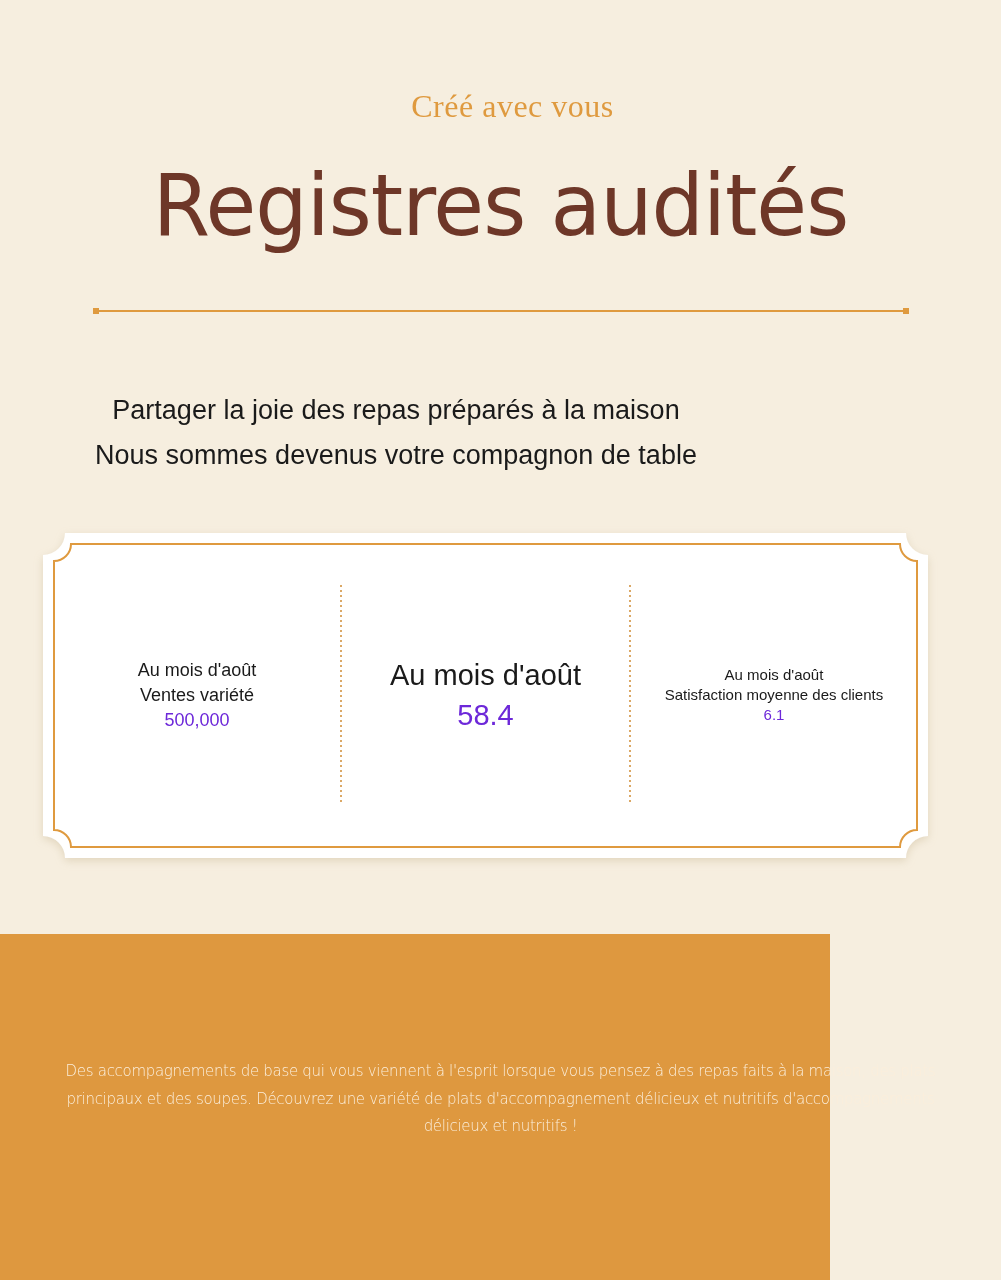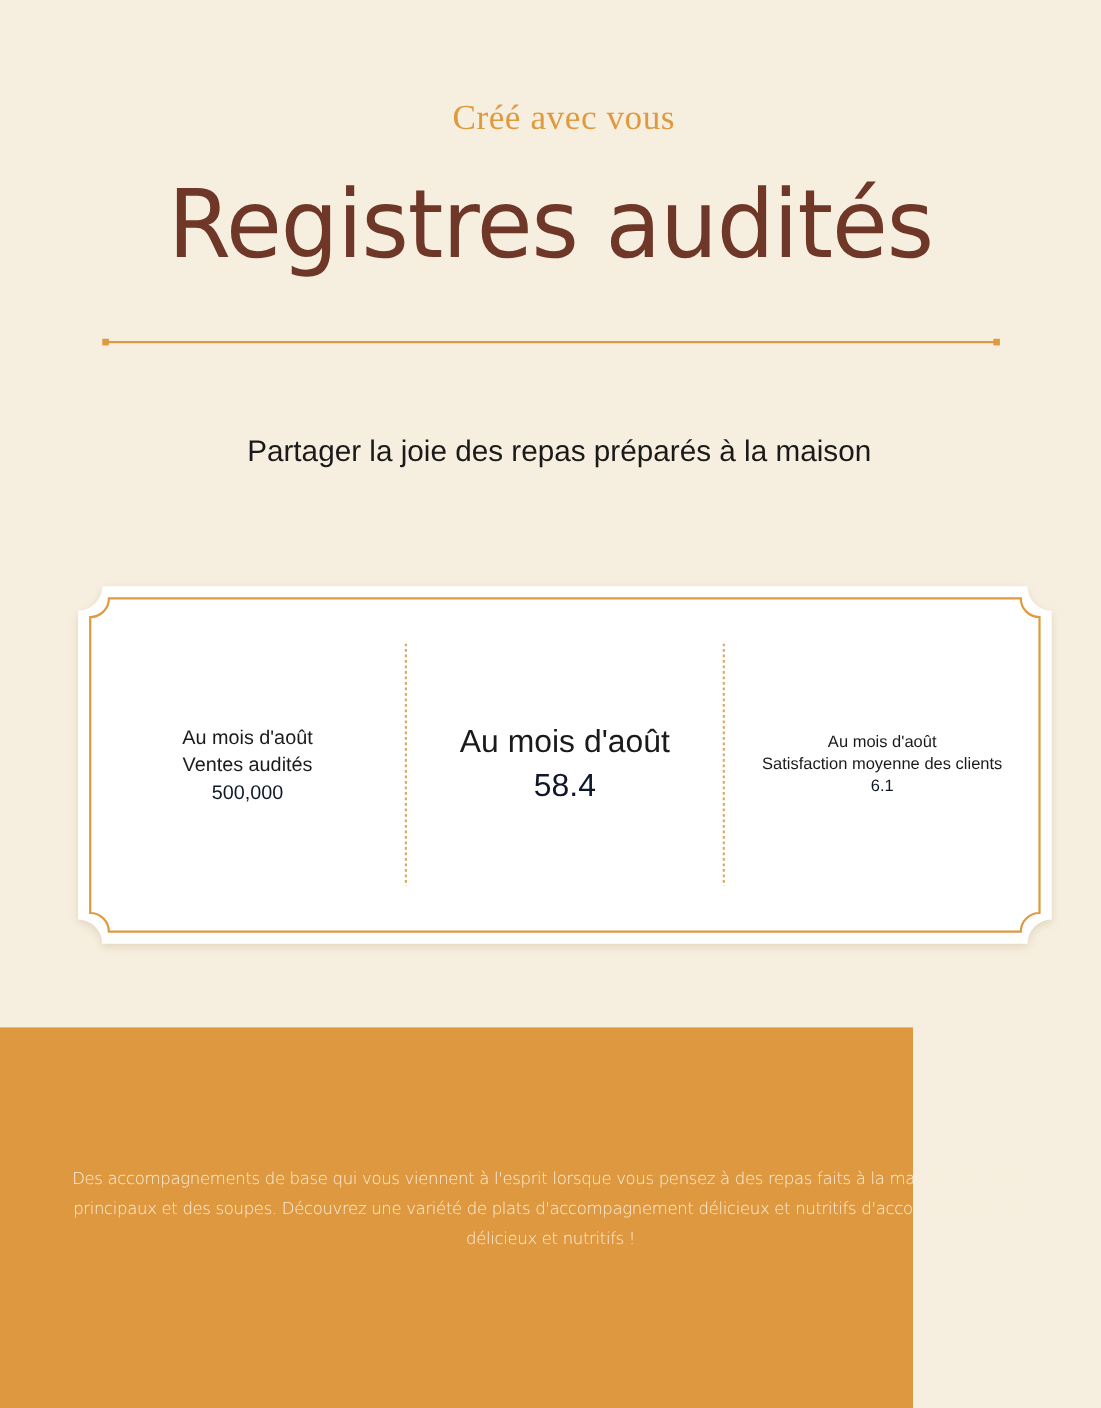--- a/index.html
+++ b/index.html
@@ -30,36 +30,36 @@
     position: absolute; left: 95px; top: 310px; width: 812px; height: 2px;
     background: #df9a3f;
   }
   .divider::before, .divider::after {
     content: ""; position: absolute; top: -2px; width: 6px; height: 6px; background: #df9a3f;
   }
   .divider::before { left: -2px; }
   .divider::after { right: -2px; }
   .tagline {
     position: absolute; left: 0; top: 388px; width: 792px;
-    text-align: right; color: #1a1a1a;
+    text-align: center; color: #1a1a1a;
     font-family: "Liberation Sans", sans-serif; font-size: 27px; line-height: 45px;
   }
   .card {
-    position: absolute; left: 71px; top: 533px; width: 885px; height: 274px;
+    position: absolute; left: 43px; top: 533px; width: 885px; height: 274px;
   }
   .card svg.frame { position: absolute; left: 0; top: 0; width: 885px; height: 325px; overflow: visible; }
   .stat {
     position: absolute; top: 52px; height: 220px;
     display: flex; flex-direction: column; justify-content: center; align-items: center;
     text-align: center; color: #1a1a1a; font-family: "Liberation Sans", sans-serif;
   }
   .stat-1 { left: 10px; width: 288px; font-size: 18px; line-height: 25px; }
   .stat-2 { left: 298px; width: 289px; font-size: 29px; line-height: 40px; }
   .stat-3 { left: 587px; width: 288px; font-size: 15px; line-height: 20px; }
-  .stat .value { color: #0f172a; }
+  .stat .value { color: #6d28d9; }
   .sep {
     position: absolute; top: 52px; width: 2px; height: 220px;
     background-image: linear-gradient(to bottom, #dba866 50%, transparent 50%);
     background-size: 2px 5px;
   }
   .sep-1 { left: 297px; }
   .sep-2 { left: 586px; }
   .bottom-section {
     position: absolute; left: 0; top: 934px; width: 830px; height: 346px;
     background: #de983f;
@@ -74,38 +74,39 @@
 </head>
 <body>
 
 <div class="top-section">
   <div class="subtitle">Créé avec vous</div>
   <h1 class="title">Registres audités</h1>
   <div class="divider"></div>
 
   <div class="tagline">
     <div>Partager la joie des repas préparés à la maison</div>
+    <div>Nous sommes devenus votre compagnon de table</div>
   </div>
 
   <div class="card">
     <svg class="frame" viewBox="0 0 885 325">
       <defs>
         <filter id="sh" x="-5%" y="-5%" width="110%" height="115%">
           <feDropShadow dx="0" dy="3" stdDeviation="4" flood-color="#c9b795" flood-opacity="0.45"></feDropShadow>
         </filter>
       </defs>
 
       <path filter="url(#sh)" fill="#ffffff" d="M22,0 H863 A22,22 0 0 0 885,22 V303 A22,22 0 0 0 863,325 H22 A22,22 0 0 0 0,303 V22 A22,22 0 0 0 22,0 Z"></path>
 
       <path fill="none" stroke="#df9a3f" stroke-width="2" d="M28,11 H857 A17,17 0 0 0 874,28 V297 A17,17 0 0 0 857,314 H28 A17,17 0 0 0 11,297 V28 A17,17 0 0 0 28,11 Z"></path>
     </svg>
 
     <div class="stat stat-1">
       <div>Au mois d'août</div>
-      <div>Ventes audités</div>
+      <div>Ventes variété</div>
       <div class="value">500,000</div>
     </div>
     <div class="sep sep-1"></div>
     <div class="stat stat-2">
       <div>Au mois d'août</div>
       <div class="value">58.4</div>
     </div>
     <div class="sep sep-2"></div>
     <div class="stat stat-3">
       <div>Au mois d'août</div>

